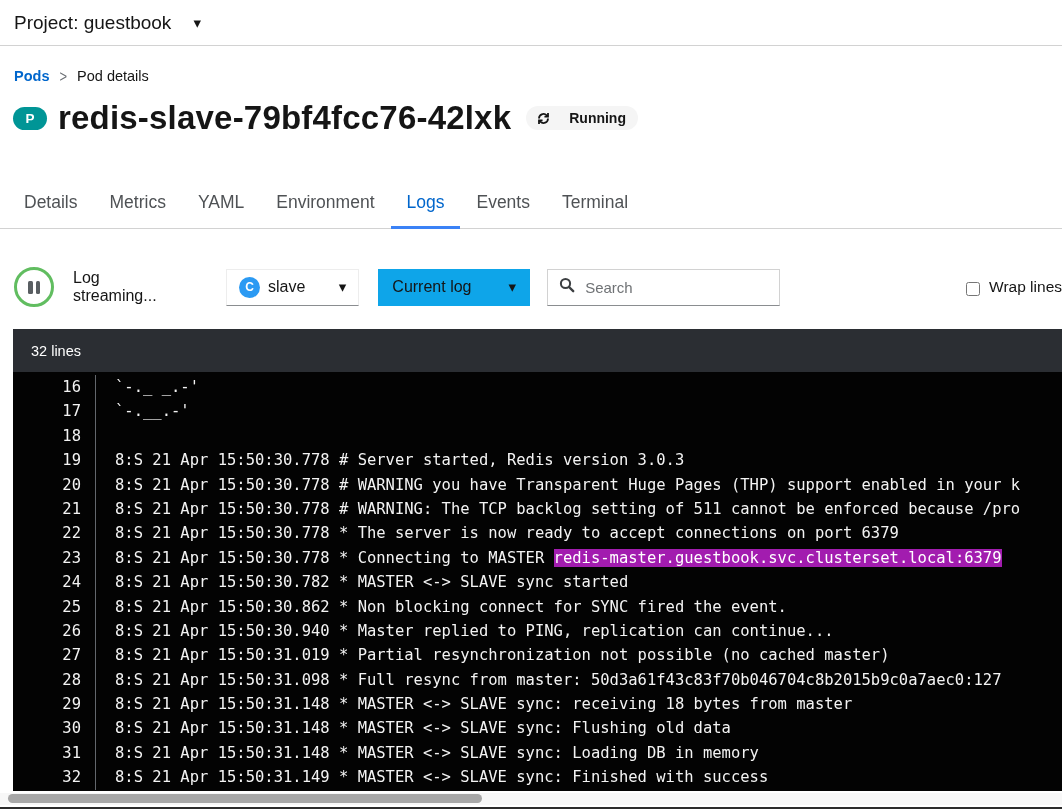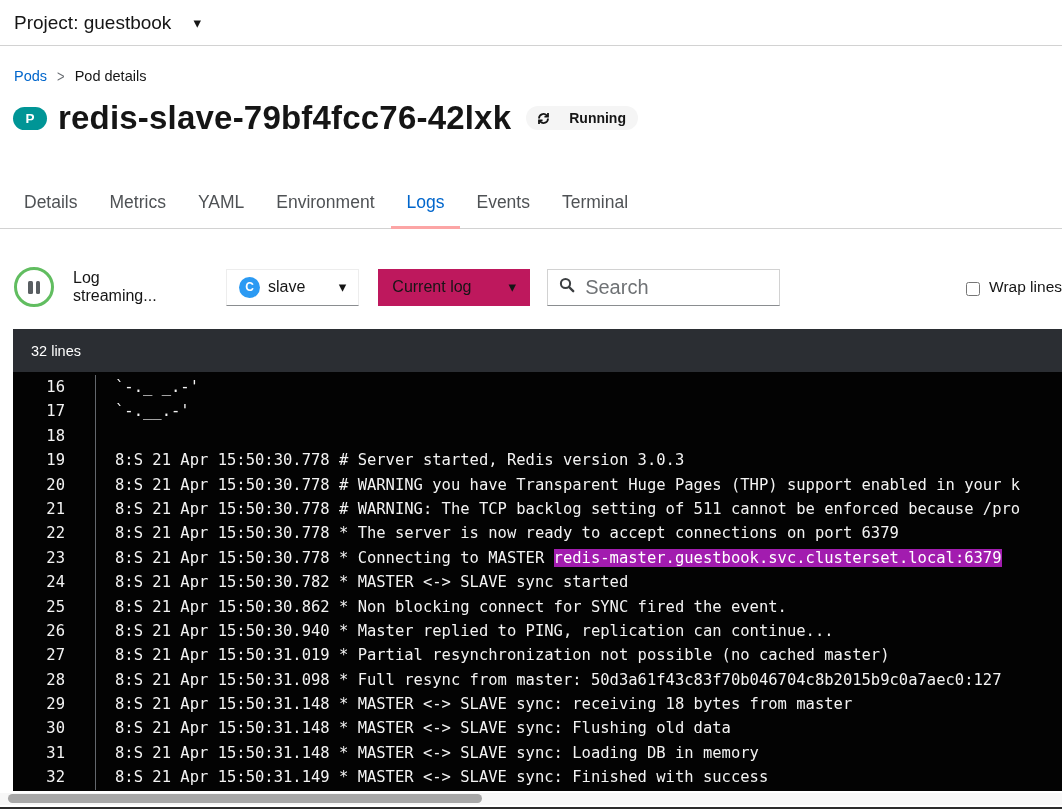--- a/index.html
+++ b/index.html
@@ -8,75 +8,75 @@
 
   
   .topbar { height:46px; display:flex; align-items:center; padding-left:14px;
     border-bottom:1px solid #d2d2d2; cursor:pointer; }
   .topbar .label { font-size:19px; }
   .caret { font-size:15px; color:#151515; }
   .topbar .caret { margin-left:22px; }
 
   
   .breadcrumb { margin:22px 0 0 14px; font-size:14.5px; display:flex; align-items:center; gap:10px; }
-  .breadcrumb a { color:#0066cc; text-decoration:none; cursor:pointer; }
+  .breadcrumb a { color:#0066cc; text-decoration:none; cursor:pointer;font-weight:bold; }
   .bc-sep { color:#6a6e73; font-size:13px; transform:scaleY(1.3); }
 
   
   .titlerow { margin:15px 0 0 13px; display:flex; align-items:center; }
   .pbadge { background:#009596; color:#fff; font-weight:bold; font-size:13.5px;
     border-radius:12px; width:34px; height:23px; display:inline-flex;
     align-items:center; justify-content:center; flex:0 0 auto; }
   h1.title { font-size:33px; font-weight:600; margin-left:11px; letter-spacing:.2px; }
   .running { margin-left:15px; background:#f5f5f5; border-radius:30px;
     padding:4px 12px 4px 10px; font-size:14px; font-weight:bold;
     display:inline-flex; align-items:center; gap:18px; }
   .running svg { display:block; }
 
   
   .tabs { margin-top:42px; display:flex; padding-left:24px; border-bottom:1px solid #d2d2d2; }
   .tab { font-size:17.5px; color:#4f5255; padding:13px 16px 15px; cursor:pointer; }
   .tab:first-child { padding-left:0; }
-  .tab.active { color:#0066cc; border-bottom:3px solid #fca5a5; margin-bottom:-1px; padding-bottom:12px; }
+  .tab.active { color:#0066cc; border-bottom:3px solid #3b82f6; margin-bottom:-1px; padding-bottom:12px; }
 
   
   .toolbar { margin-top:38px; padding-left:14px; display:flex; align-items:center; height:40px; }
   .pausebtn { width:40px; height:40px; border-radius:50%; border:3px solid #61bd60;
     background:#fff; display:flex; align-items:center; justify-content:center;
     gap:3px; cursor:pointer; flex:0 0 auto; }
   .pbar { width:4.5px; height:13px; background:#595e62; border-radius:1.5px; }
   .streaming { margin-left:19px; font-size:16px; }
   .cselect { margin-left:42px; width:137px; height:37px; background:#fff;
     border:1px solid #ededed; border-bottom:1px solid #8a8d90;
     display:flex; align-items:center; padding:0 12px; cursor:pointer; }
   .cbadge { background:#2b9af3; color:#fff; font-weight:bold; font-size:12px;
     width:21px; height:21px; border-radius:50%; display:inline-flex;
     align-items:center; justify-content:center; }
   .cselect .val { margin-left:8px; font-size:16px; }
   .cselect .caret, .gselect .caret { margin-left:auto; }
-  .gselect { margin-left:19px; width:156px; height:37px; background:#be185d;
+  .gselect { margin-left:19px; width:156px; height:37px; background:#0ea5e9;
     display:flex; align-items:center; padding:0 14px; font-size:16px; cursor:pointer; }
   .search { margin-left:17px; width:240px; height:37px; border:1px solid #d2d2d2;
     border-bottom:1px solid #8a8d90; display:flex; align-items:center; padding:0 11px; }
   .search svg { flex:0 0 auto; }
-  .search input { border:none; outline:none; margin-left:10px; font-size:20px;
+  .search input { border:none; outline:none; margin-left:10px; font-size:15px;
     width:100%; font-family:"Liberation Sans",sans-serif; color:#151515; }
   .search input::placeholder { color:#6f7275; }
   .wrap { margin-left:186px; display:flex; align-items:flex-end; gap:9px;
     font-size:15.5px; white-space:nowrap; }
   .wrap input { width:14px; height:14px; accent-color:#0066cc; }
 
   
   .logviewer { margin:22px 0 0 13px; width:1200px; }
   .logheader { height:43px; background:#2b2e33; color:#fff; font-size:14.5px;
     display:flex; align-items:center; padding-left:18px; }
   .logbody { background:#030303; padding-top:3px; padding-bottom:1px; cursor:text; }
   .log-row { display:flex; height:24.4px; font-family:"DejaVu Sans Mono", monospace;
     font-size:15.5px; color:#f3f3f3; }
-  .log-num { width:83px; flex:0 0 auto; text-align:right; padding-right:30px;
+  .log-num { width:83px; flex:0 0 auto; text-align:right; padding-right:14px;
     border-right:1px solid #63676c; line-height:24.4px; }
   .log-text { padding-left:19px; white-space:pre; line-height:24.4px; }
   .log-sel { background:#a21caf; color:#fff; }
 
   
   .hscroll { margin-top:2px; width:1062px; height:12px; background:#f7f7f7;
     display:flex; align-items:center; }
   .thumb { margin-left:8px; width:474px; height:9px; border-radius:5px; background:#a7a7a7; }
   .bottomline { margin-top:2px; width:1062px; height:2px; background:#2b2b2b; }
 </style>

